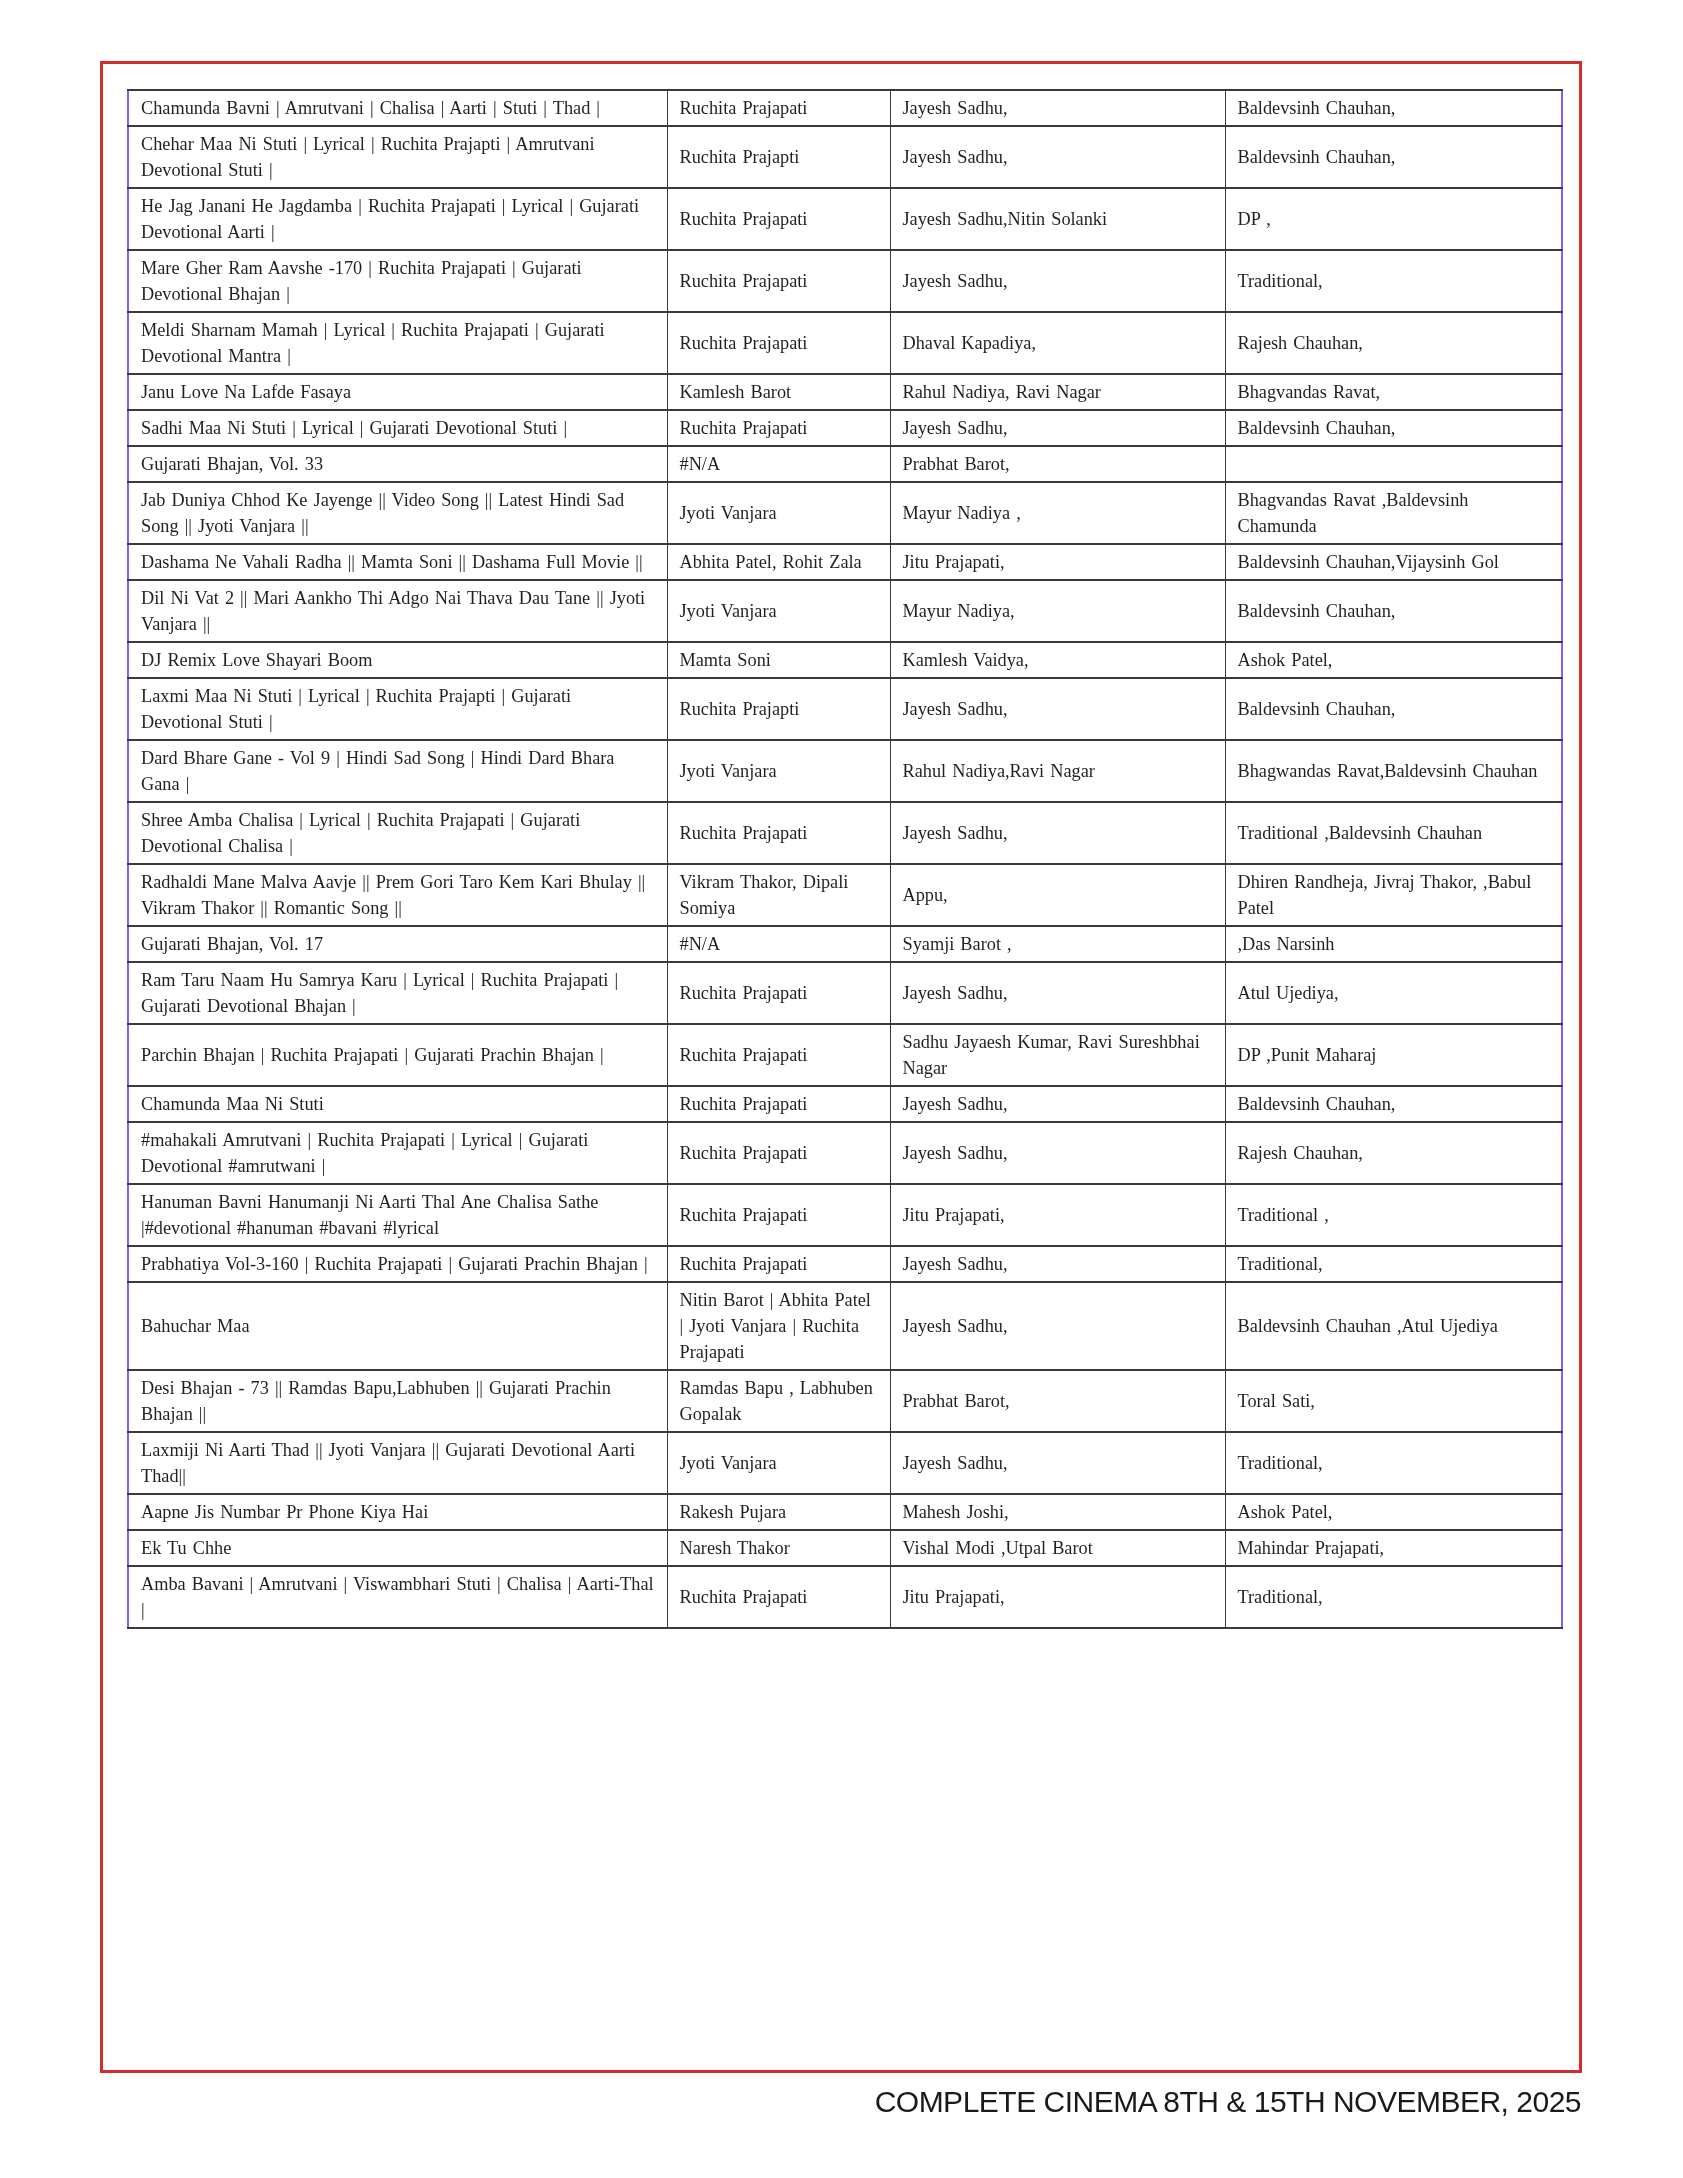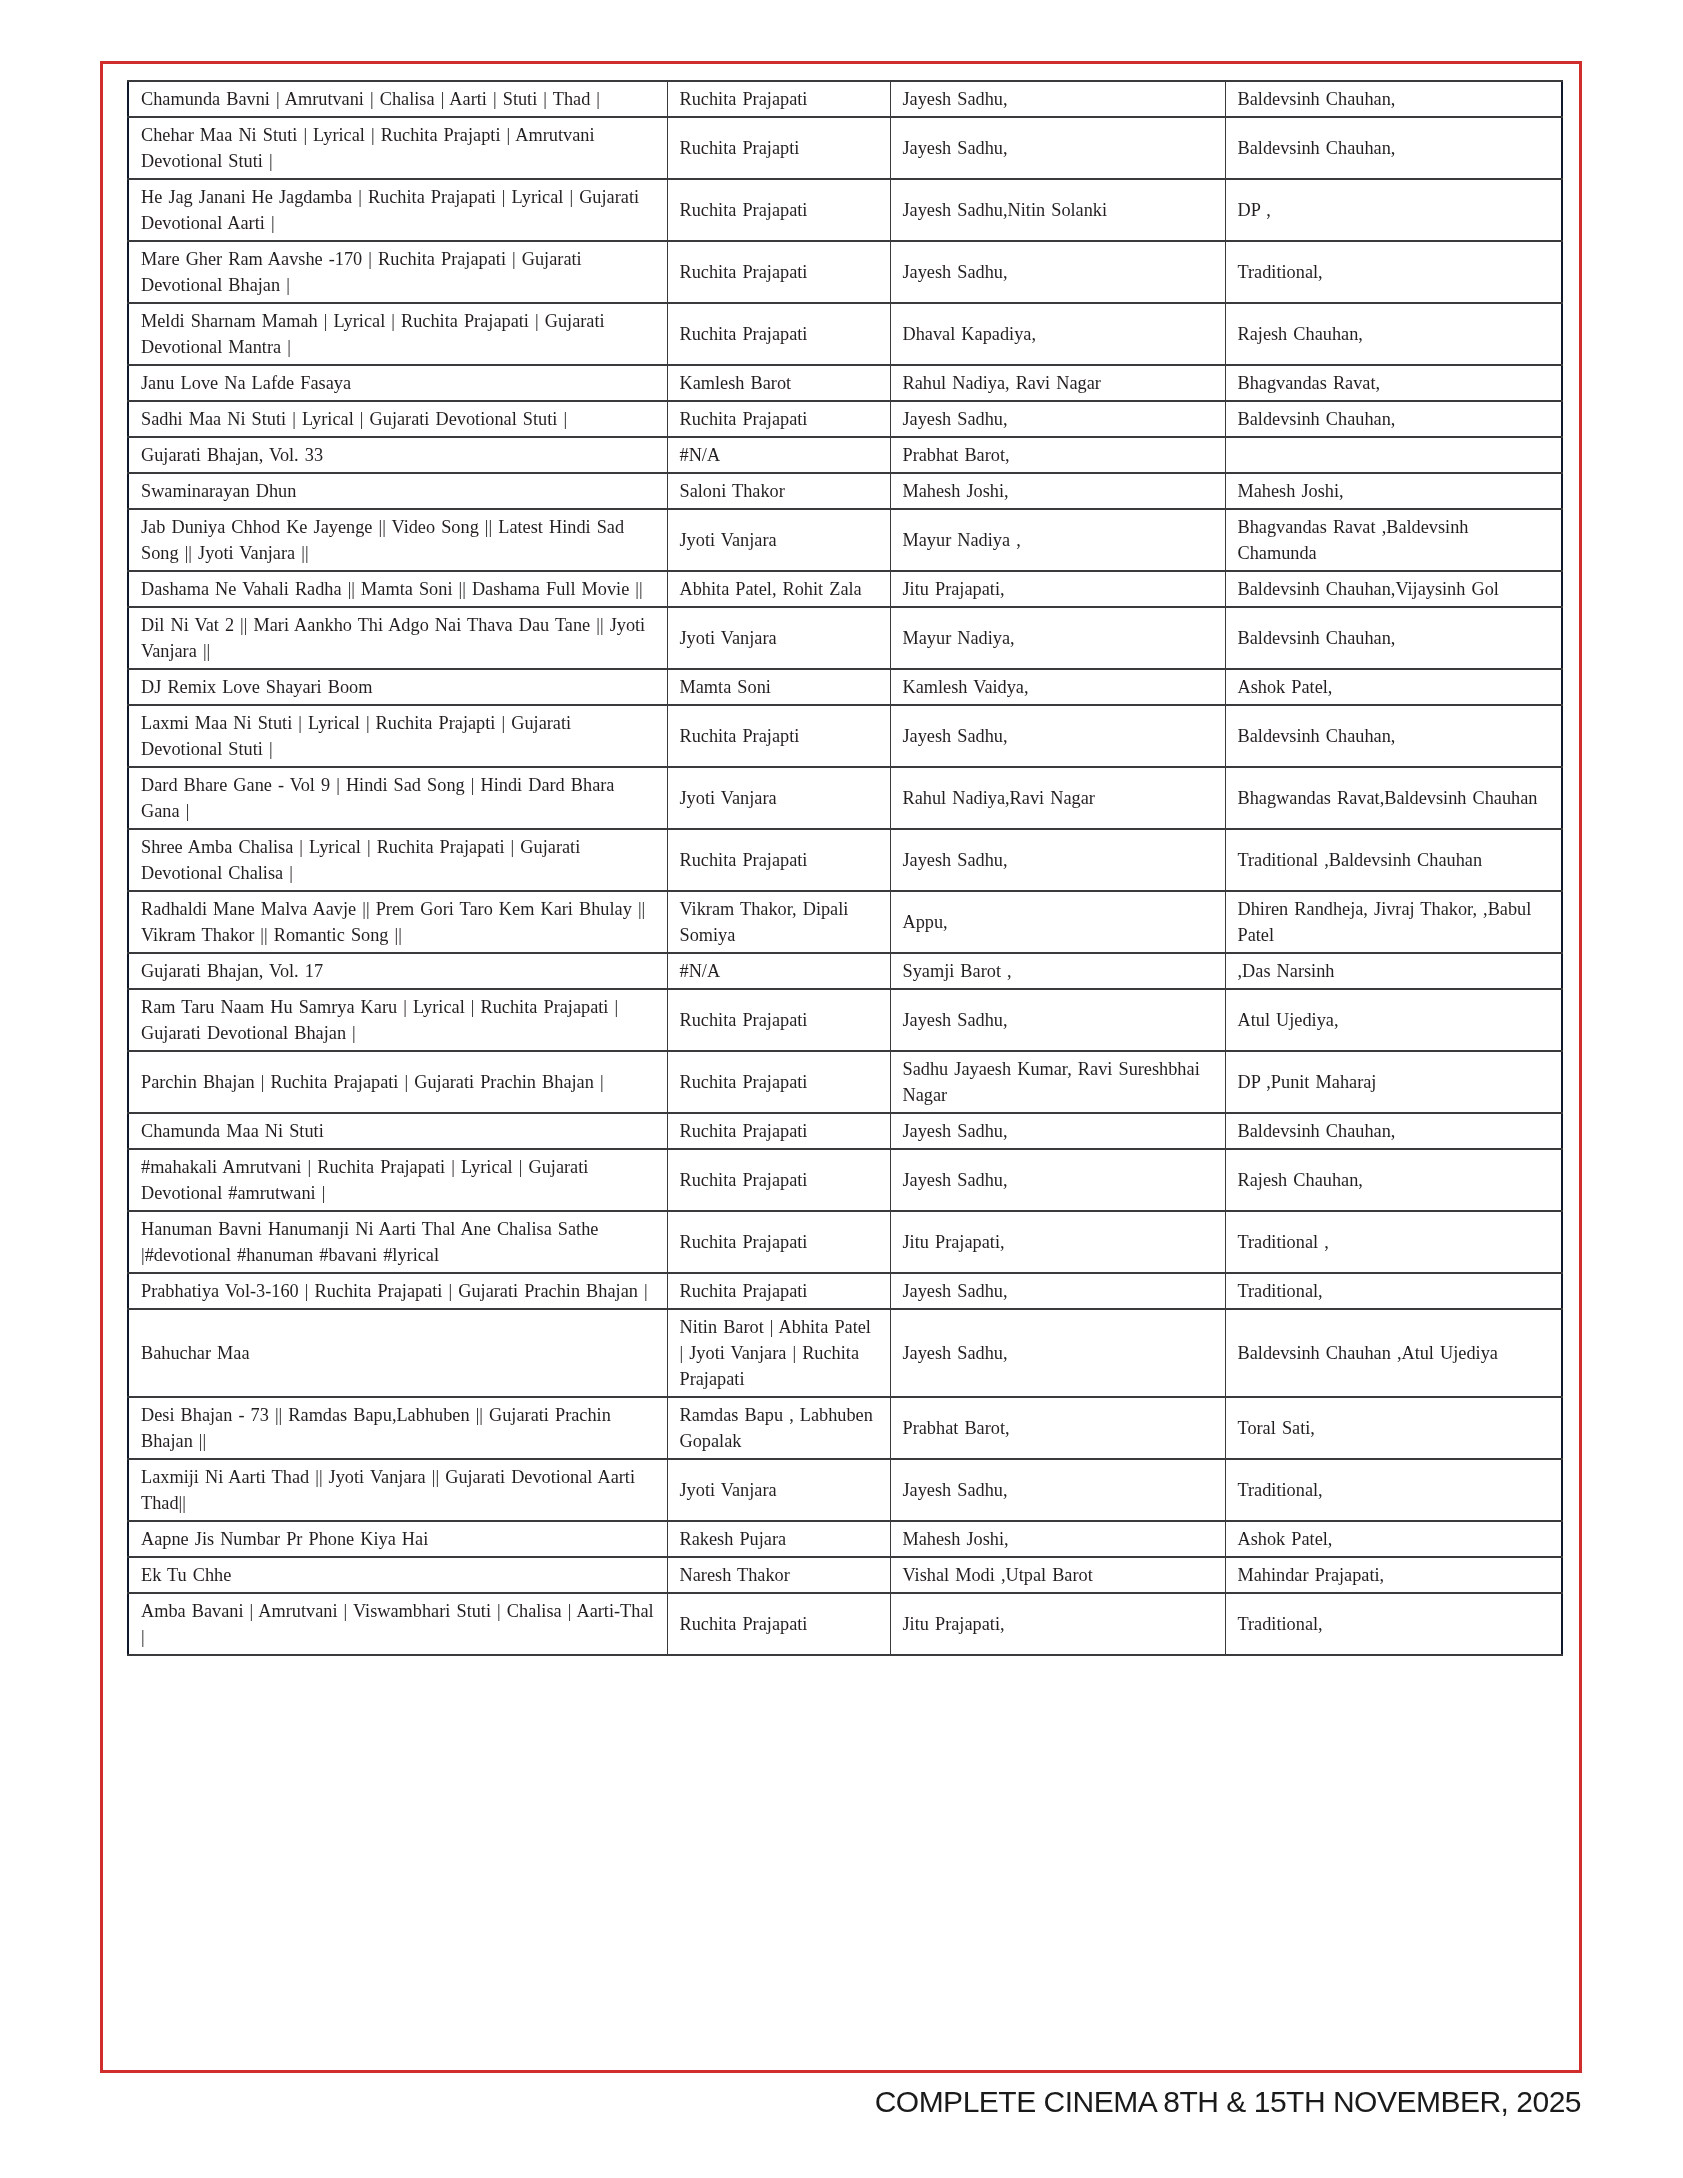--- a/index.html
+++ b/index.html
@@ -5,23 +5,23 @@
   html,body{margin:0;padding:0;}
   body{
     width:1683px;height:2178px;position:relative;background:#ffffff;
     font-family:"Liberation Serif", serif;color:#231f20;
   }
   .red-frame{
     position:absolute;left:100px;top:61px;width:1476px;height:2006px;
     border:3px solid #d02d2d;background:#ffffff;
   }
   table.credits{
-    position:absolute;left:127px;top:80px;width:1433px;
+    position:absolute;left:127px;top:89px;width:1433px;
     border-collapse:collapse;table-layout:fixed;
-    border:2px solid #0f172a;
+    border:2px solid #8b5cf6;
   }
   table.credits td{
     border-left:1px solid #3a3a3c;
     border-right:1px solid #3a3a3c;
     border-top:2px solid #3a3a3c;
     border-bottom:2px solid #3a3a3c;
     padding:4px 10px 4px 12px;
     font-size:18.3px;line-height:26px;
     vertical-align:middle;
     word-spacing:1.5px;
@@ -90,26 +90,20 @@
         <td>Jayesh Sadhu,</td>
         <td>Baldevsinh Chauhan,</td>
       </tr>
       <tr>
         <td>Gujarati Bhajan, Vol. 33</td>
         <td>#N/A</td>
         <td>Prabhat Barot,</td>
         <td></td>
       </tr>
       <tr>
-        <td>Swaminarayan Dhun</td>
-        <td>Saloni Thakor</td>
-        <td>Mahesh Joshi,</td>
-        <td>Mahesh Joshi,</td>
-      </tr>
-      <tr>
         <td>Jab Duniya Chhod Ke Jayenge || Video Song || Latest Hindi Sad Song || Jyoti Vanjara ||</td>
         <td>Jyoti Vanjara</td>
         <td>Mayur Nadiya ,</td>
         <td>Bhagvandas Ravat ,Baldevsinh Chamunda</td>
       </tr>
       <tr>
         <td>Dashama Ne Vahali Radha || Mamta Soni || Dashama Full Movie ||</td>
         <td>Abhita Patel, Rohit Zala</td>
         <td>Jitu Prajapati,</td>
         <td>Baldevsinh Chauhan,Vijaysinh Gol</td>

